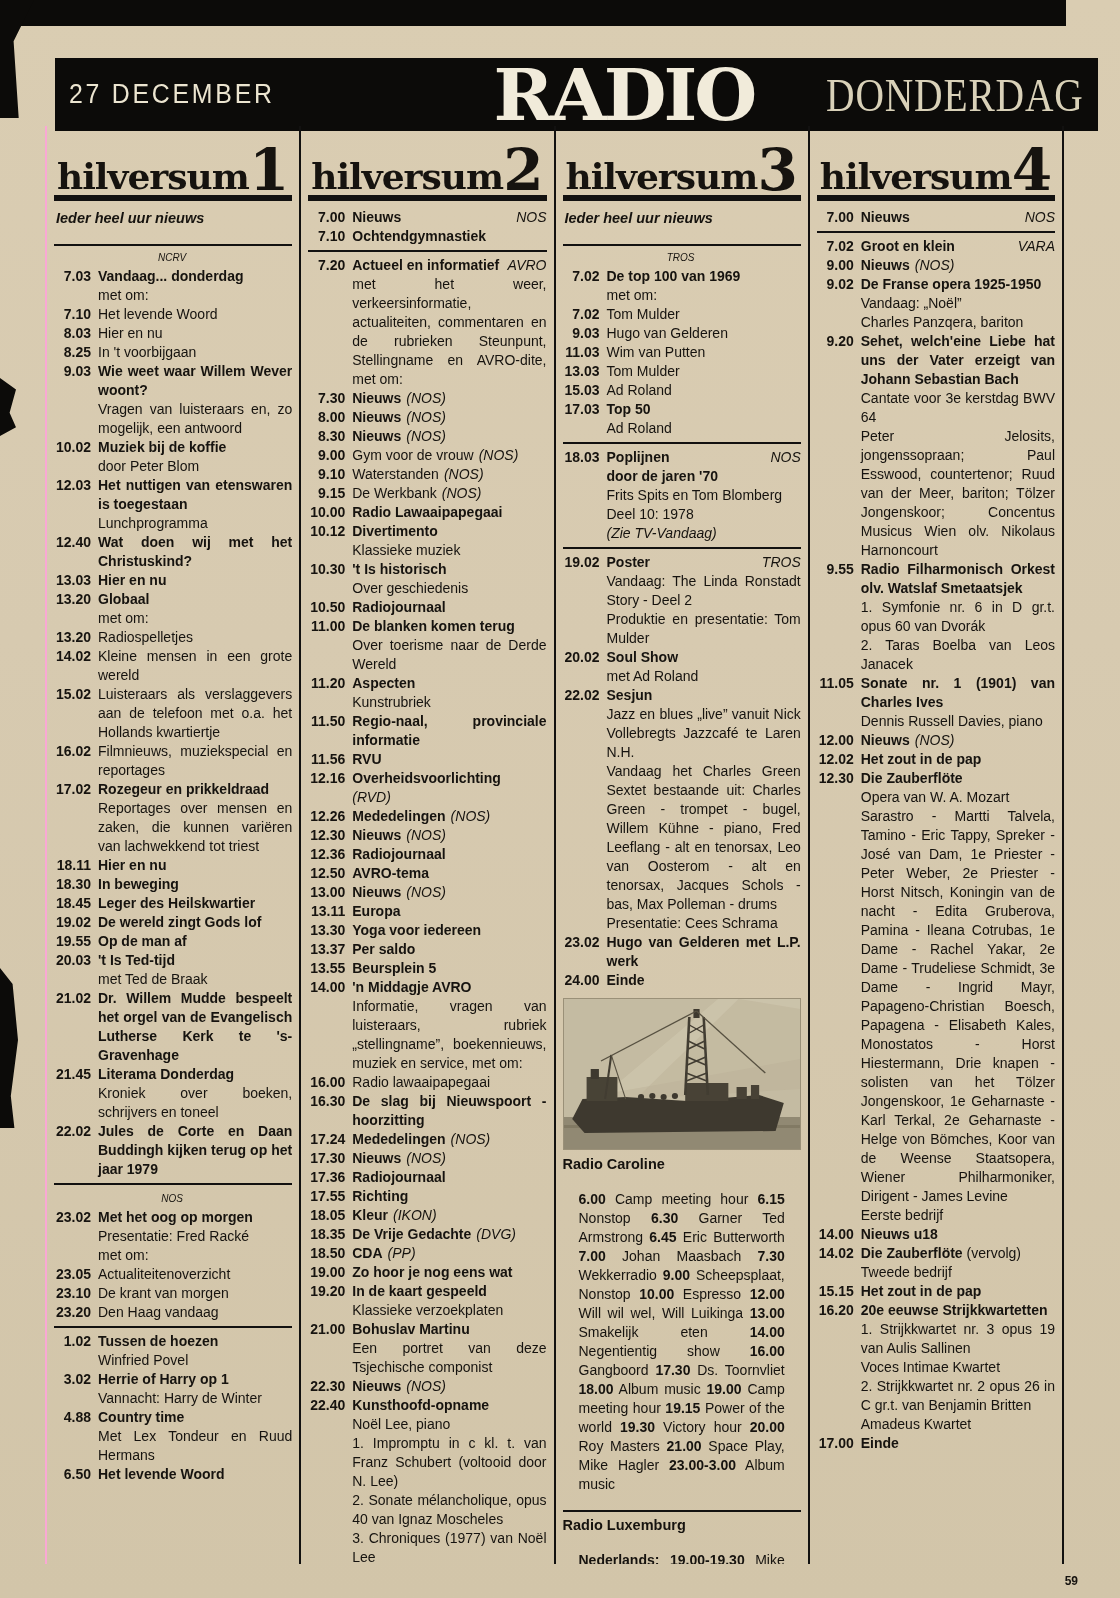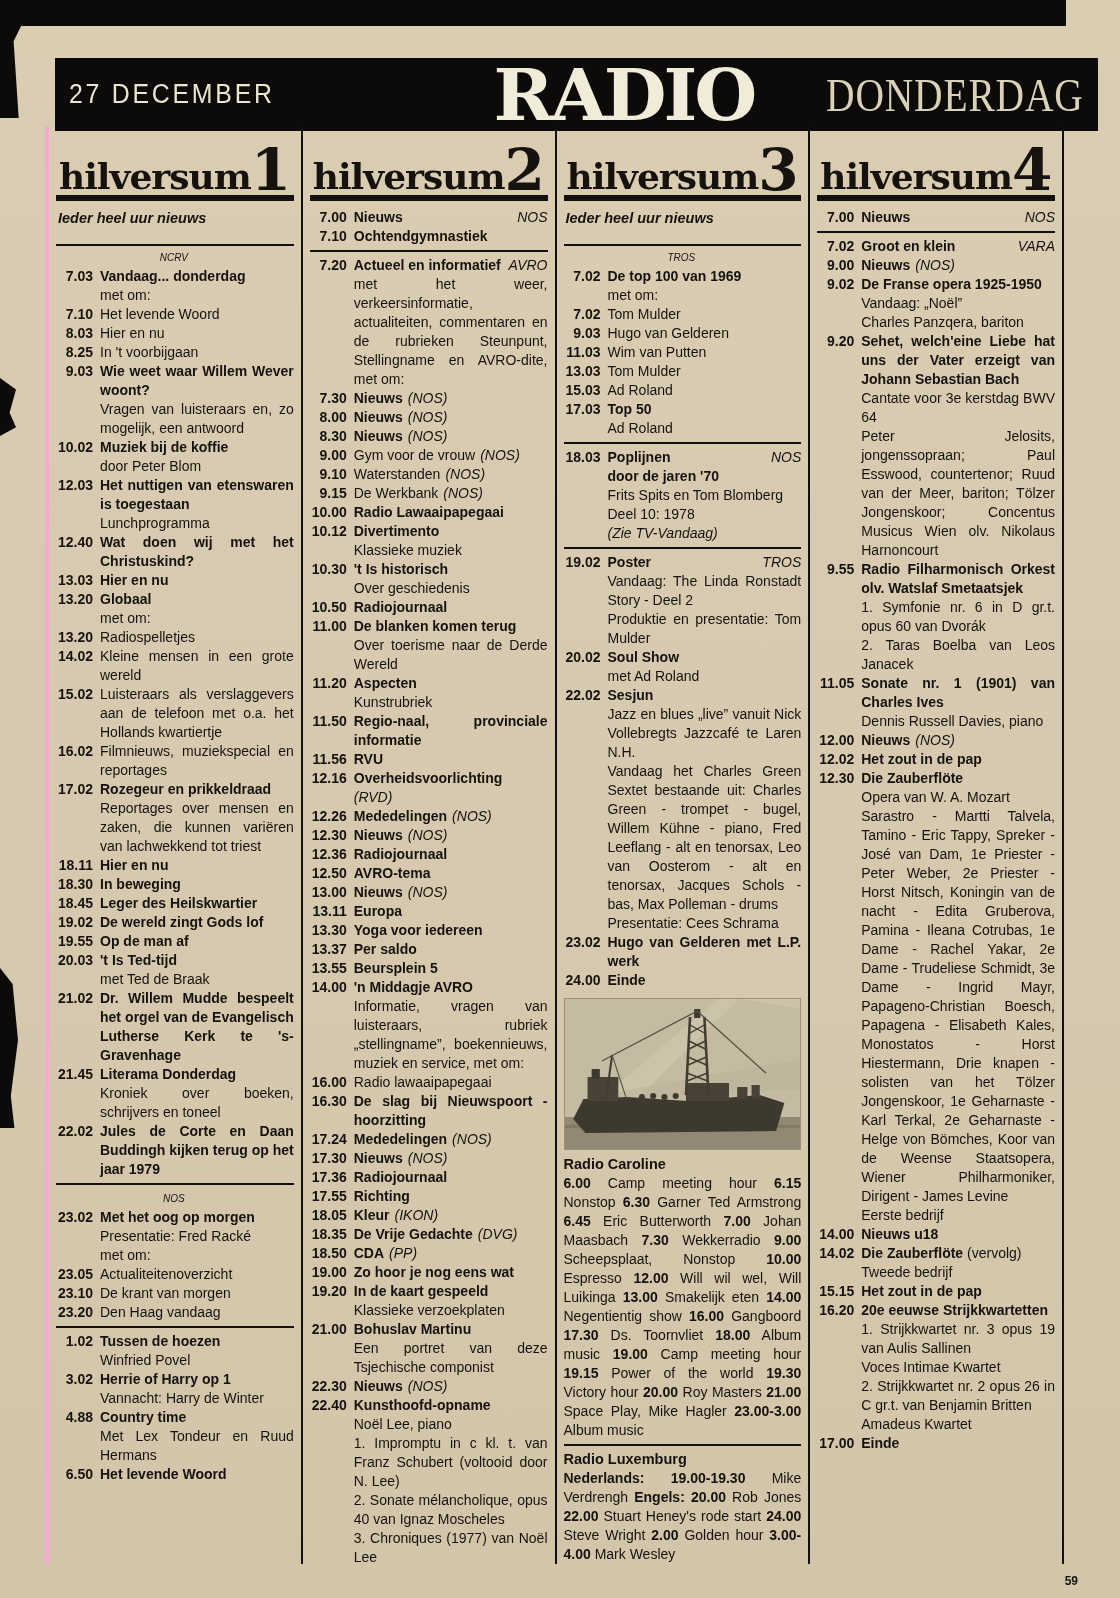--- a/index.html
+++ b/index.html
@@ -17,21 +17,21 @@
   .banner{position:absolute;top:58px;left:55px;right:22px;height:73px;background:#0c0b09;
     color:#ece5d0;display:flex;align-items:center}
   .banner .date{font-size:27px;letter-spacing:3px;margin-left:14px;white-space:nowrap;
     transform:scaleX(.92);transform-origin:left center}
   .banner .radio{font-family:"DejaVu Serif",serif;font-weight:bold;font-size:71px;line-height:60px;
     letter-spacing:-3px;margin-left:auto;color:#f1ebda;transform:scaleX(1.02)}
   .banner .day{font-family:"Liberation Serif",serif;font-size:47px;letter-spacing:1px;color:#d9d1b8;
     margin:0 14px 0 26px;transform:scaleX(.84);transform-origin:right center;white-space:nowrap}
   
   .grid{position:absolute;top:126px;left:45px;right:56px;bottom:34px;
-    border-left:4px solid #f9a8d4;border-right:2px solid #121110;display:flex}
+    border-left:2px solid #f9a8d4;border-right:2px solid #121110;display:flex}
   .col{flex:1 1 0;padding:0 7px;overflow:hidden;min-width:0}
   .col + .col{border-left:2px solid #121110}
   .col-head{height:66px;border-bottom:6px solid #121110;display:flex;align-items:flex-end;
     justify-content:space-between;padding:0 3px 3px 3px}
   .col-head .nm{font-family:"DejaVu Serif",serif;font-weight:bold;font-size:36px;letter-spacing:-1px;line-height:.9}
   .col-head .num{font-family:"DejaVu Serif",serif;font-weight:bold;font-size:58px;line-height:.72}
   .col-body{padding-top:7px;font-size:14px;line-height:19px;hyphens:auto;-webkit-hyphens:auto}
   .note{font-style:italic;font-weight:bold;font-size:14.5px;border-bottom:2px solid #121110;
     padding:1px 0 16px 2px;margin-bottom:2px}
   .netline{text-align:center;font-style:italic;font-size:10px;padding-right:2px}
@@ -40,21 +40,21 @@
   .entry .t{flex:0 0 44px;width:44px;text-align:right;font-weight:bold;padding-right:7px;box-sizing:border-box}
   .entry .c{flex:1;text-align:justify;min-width:0}
   .bold{font-weight:bold}
   .tag{font-style:italic;margin-left:5px}
   .netright{float:right;font-style:italic;margin-left:6px}
   .t2{font-weight:bold}
   .desc.it{font-style:italic}
   .photo{margin:8px 0 5px;height:150px;border:1px solid #9a9078;background:#c9c0a7}
   .photo svg{display:block;width:100%;height:100%}
   .para-title{font-weight:bold;font-size:14.5px}
-  .para p{margin:0;text-align:justify}
+  .para p{margin:16px;text-align:justify}
   .pageno{position:absolute;right:42px;bottom:10px;font-weight:bold;font-size:12px}
 </style>
 </head>
 <body>
 
 <div class="top-strip"></div>
 <div class="corner-blob"></div>
 <div class="blob2"></div>
 <div class="blob3"></div>
 

